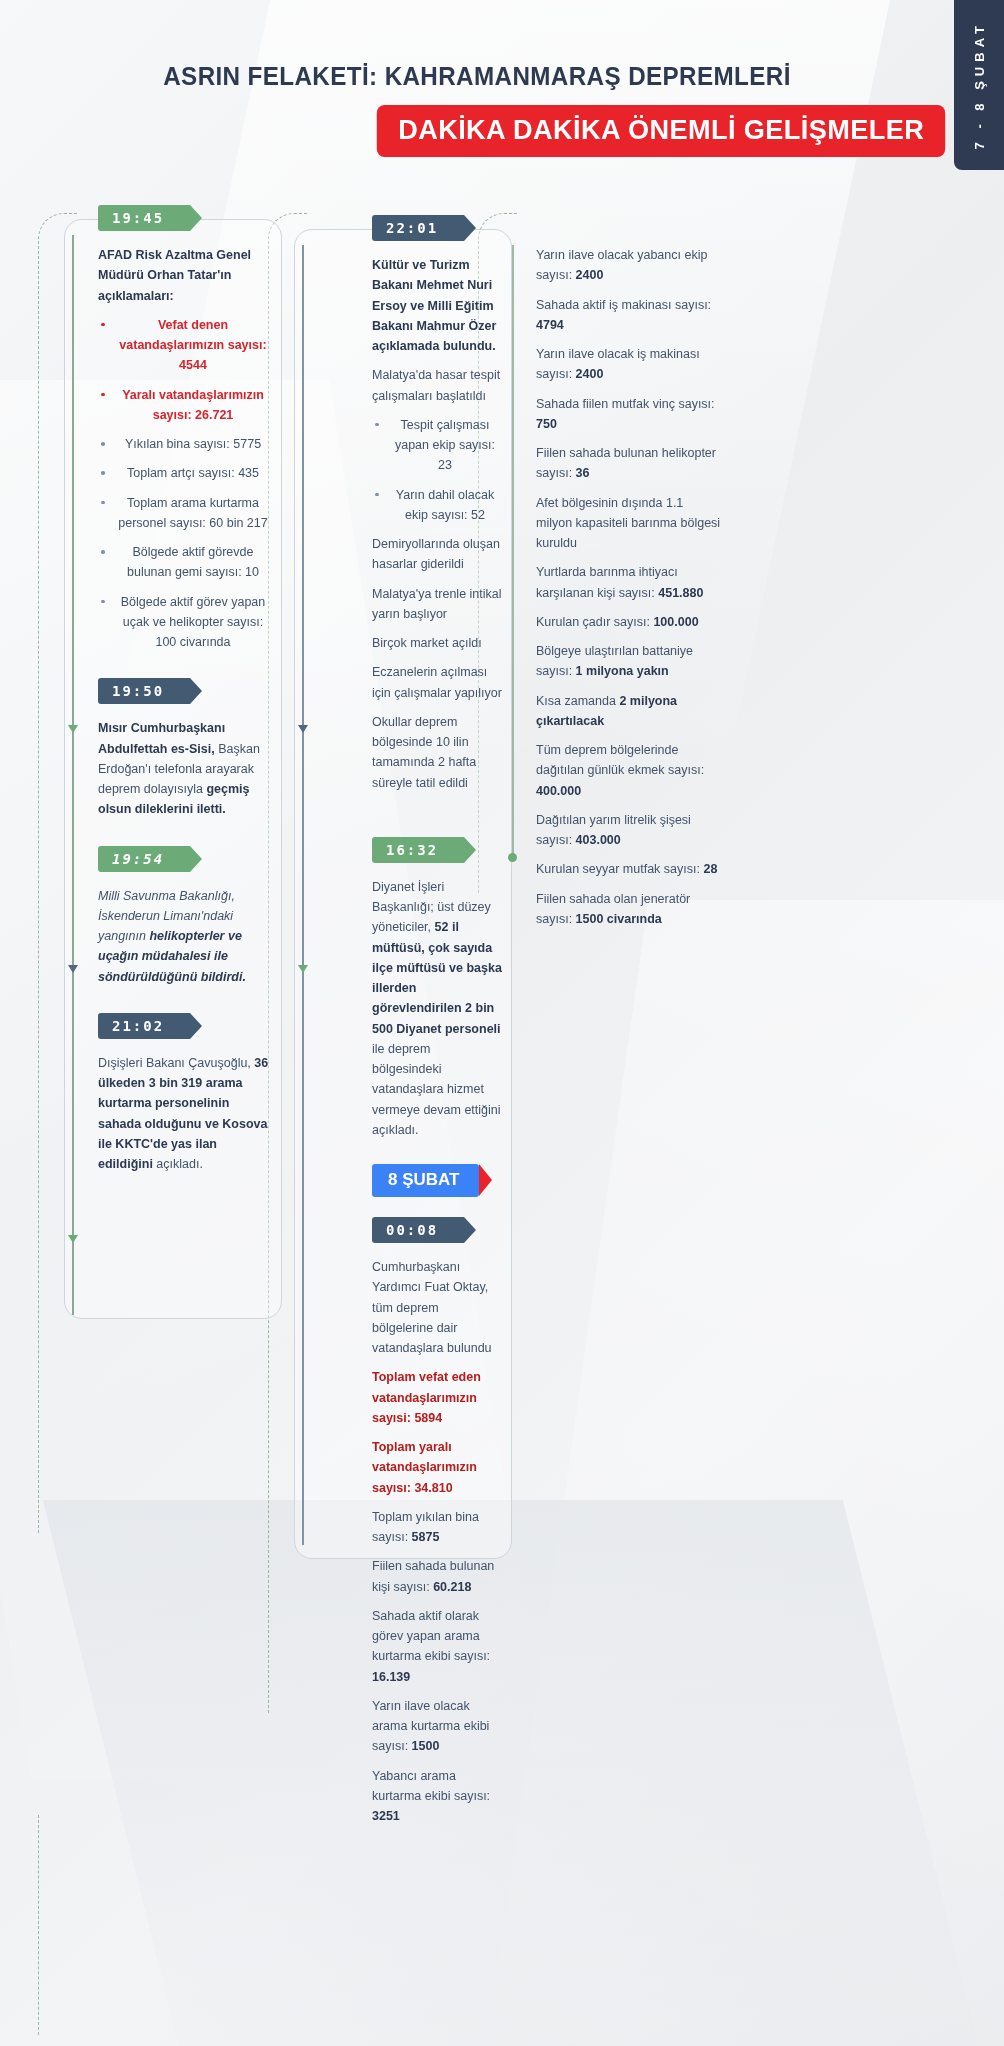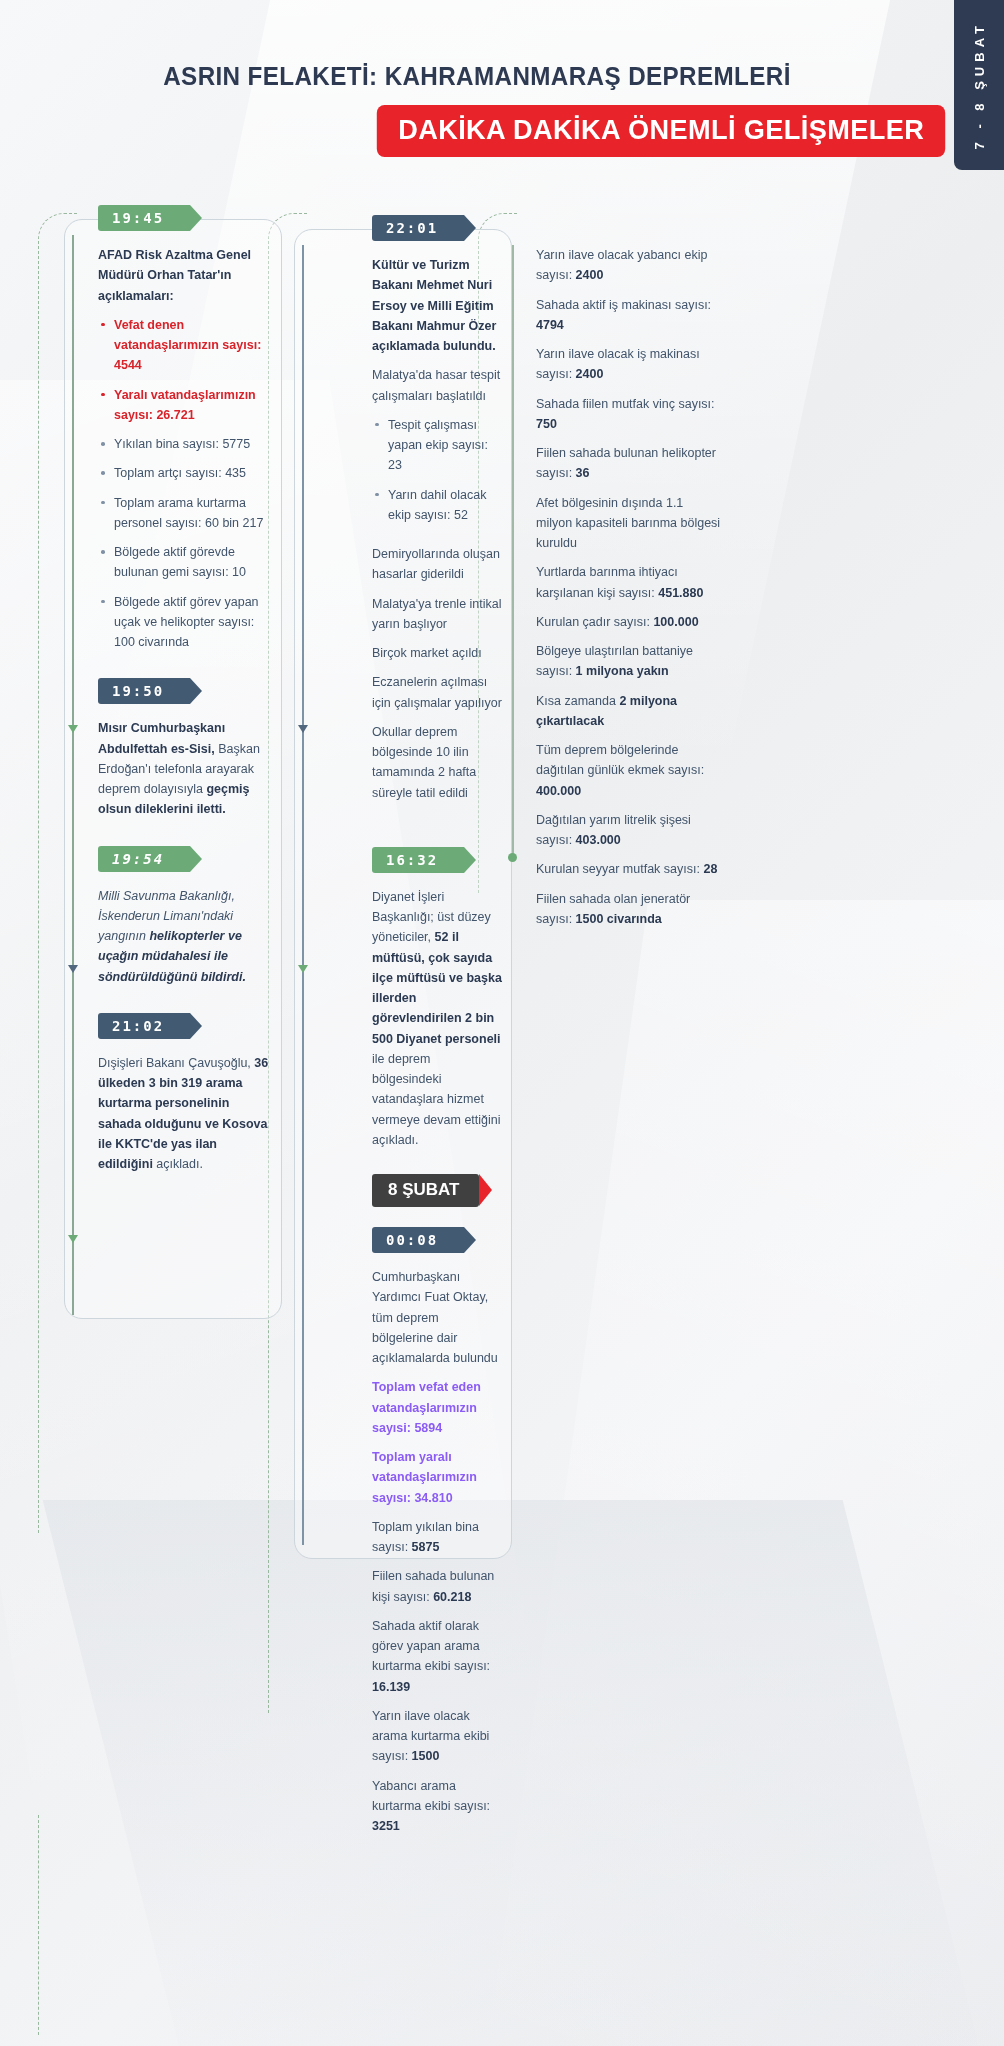--- a/index.html
+++ b/index.html
@@ -170,21 +170,21 @@
     border-bottom:13px solid transparent;
   }
   .badge.green { background:#6cab77; }
   .badge.green::after { border-left:12px solid #6cab77; }
   .badge.navy  { background:#425a72; }
   .badge.navy::after  { border-left:12px solid #425a72; }
 
   
   .day-divider {
     display:inline-block;
-    background:#404040;
+    background:#3b82f6;
     color:#fff;
     font-size:17px;
     font-weight:800;
     padding:6px 20px 7px 16px;
     border-radius:3px;
     position:relative;
     margin-bottom:16px;
   }
   .day-divider::after {
     content:"";
@@ -195,41 +195,41 @@
     border-left:13px solid #e8232a;
   }
 
   
   .entry { padding-left:26px; margin-bottom:10px; }
   .entry-body { font-size:12.5px; line-height:1.62; color:#41546b; }
   .entry-body p { margin-bottom:9px; }
   .entry-body p:last-child { margin-bottom:0; }
   .entry-body b, .entry-body strong { color:#2b3a52; font-weight:700; }
 
-  ul.bullets { list-style:none; margin:0 0 19px 0; }
+  ul.bullets { list-style:none; margin:0 0 9px 0;text-align:center; }
   ul.bullets li {
     position:relative;
     padding-left:16px;
     margin-bottom:9px;
     font-size:12.5px;
     line-height:1.62;
     color:#41546b;
   }
   ul.bullets li:last-child { margin-bottom:0; }
   ul.bullets li::before {
     content:"";
     position:absolute; left:3px; top:8px;
     width:3.5px; height:3.5px;
     border-radius:50%;
     background:#8091a5;
   }
   ul.bullets li.red { color:#d8232a; font-weight:700; }
   ul.bullets li.red::before { background:#d8232a; }
 
-  .red-stat { color:#8b5cf6; font-weight:700; }
+  .red-stat { color:#b91c1c; font-weight:700; }
 
   
   .arrow-down {
     position:absolute;
     width:0; height:0;
     border-left:5px solid transparent;
     border-right:5px solid transparent;
   }
   .arrow-green { border-top:8px solid #6cab77; }
   .arrow-navy  { border-top:8px solid #52687f; }
@@ -353,21 +353,21 @@
       </div>
     </div>
 
     <div class="entry" style="margin-top:24px;margin-bottom:4px;">
       <div class="day-divider">8 ŞUBAT</div>
     </div>
 
     <div class="entry">
       <div class="badge navy">00:08</div>
       <div class="entry-body">
-        <p>Cumhurbaşkanı Yardımcı Fuat Oktay, tüm deprem bölgelerine dair açıklamalarda bulundu</p>
+        <p>Cumhurbaşkanı Yardımcı Fuat Oktay, tüm deprem bölgelerine dair vatandaşlara bulundu</p>
         <p class="red-stat">Toplam vefat eden vatandaşlarımızın sayısi: 5894</p>
         <p class="red-stat">Toplam yaralı vatandaşlarımızın sayısı: 34.810</p>
         <p><span>Toplam yıkılan bina sayısı: </span><b>5875</b></p>
         <p><span>Fiilen sahada bulunan kişi sayısı: </span><b>60.218</b></p>
         <p><span>Sahada aktif olarak görev yapan arama kurtarma ekibi sayısı: </span><b>16.139</b></p>
         <p><span>Yarın ilave olacak arama kurtarma ekibi sayısı: </span><b>1500</b></p>
         <p><span>Yabancı arama kurtarma ekibi sayısı: </span><b>3251</b></p>
       </div>
     </div>
   </div>

